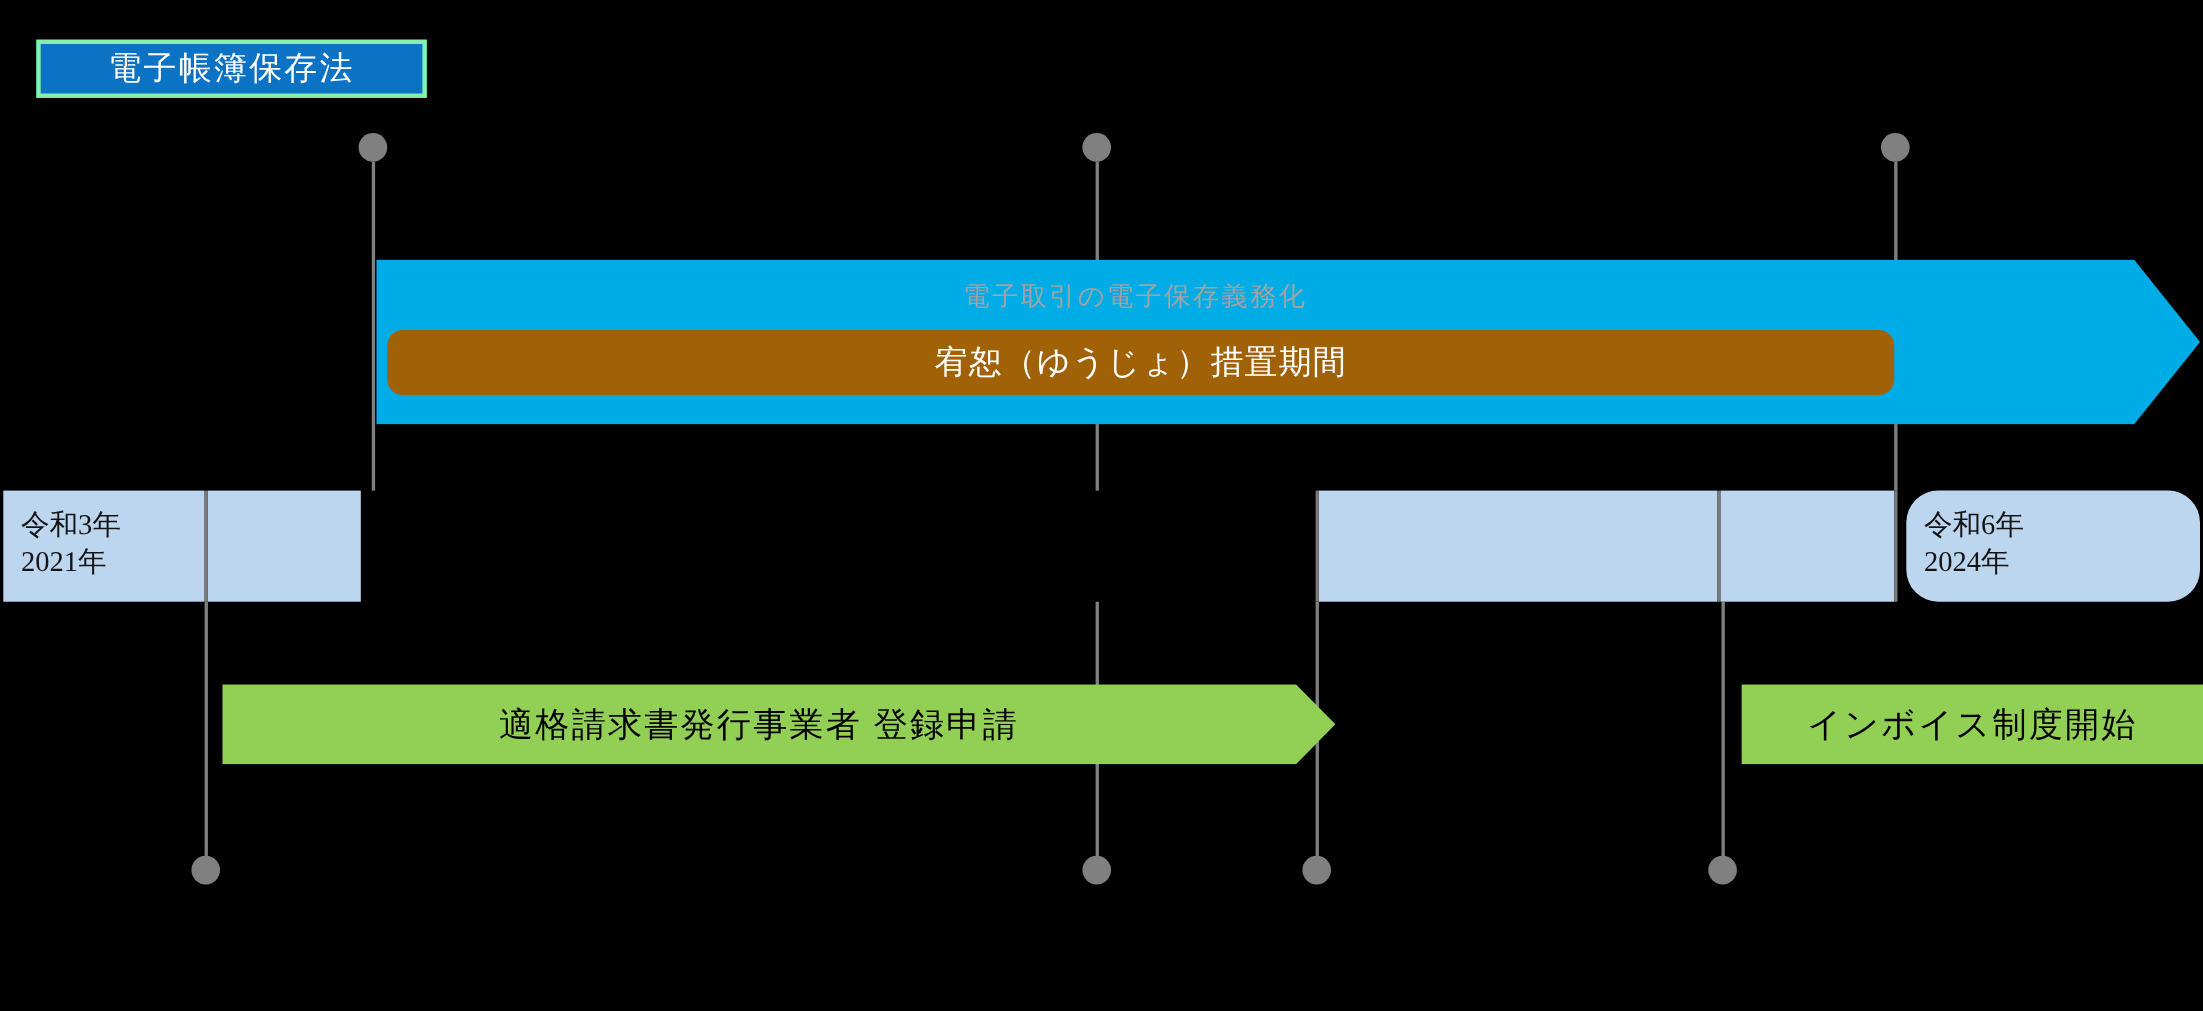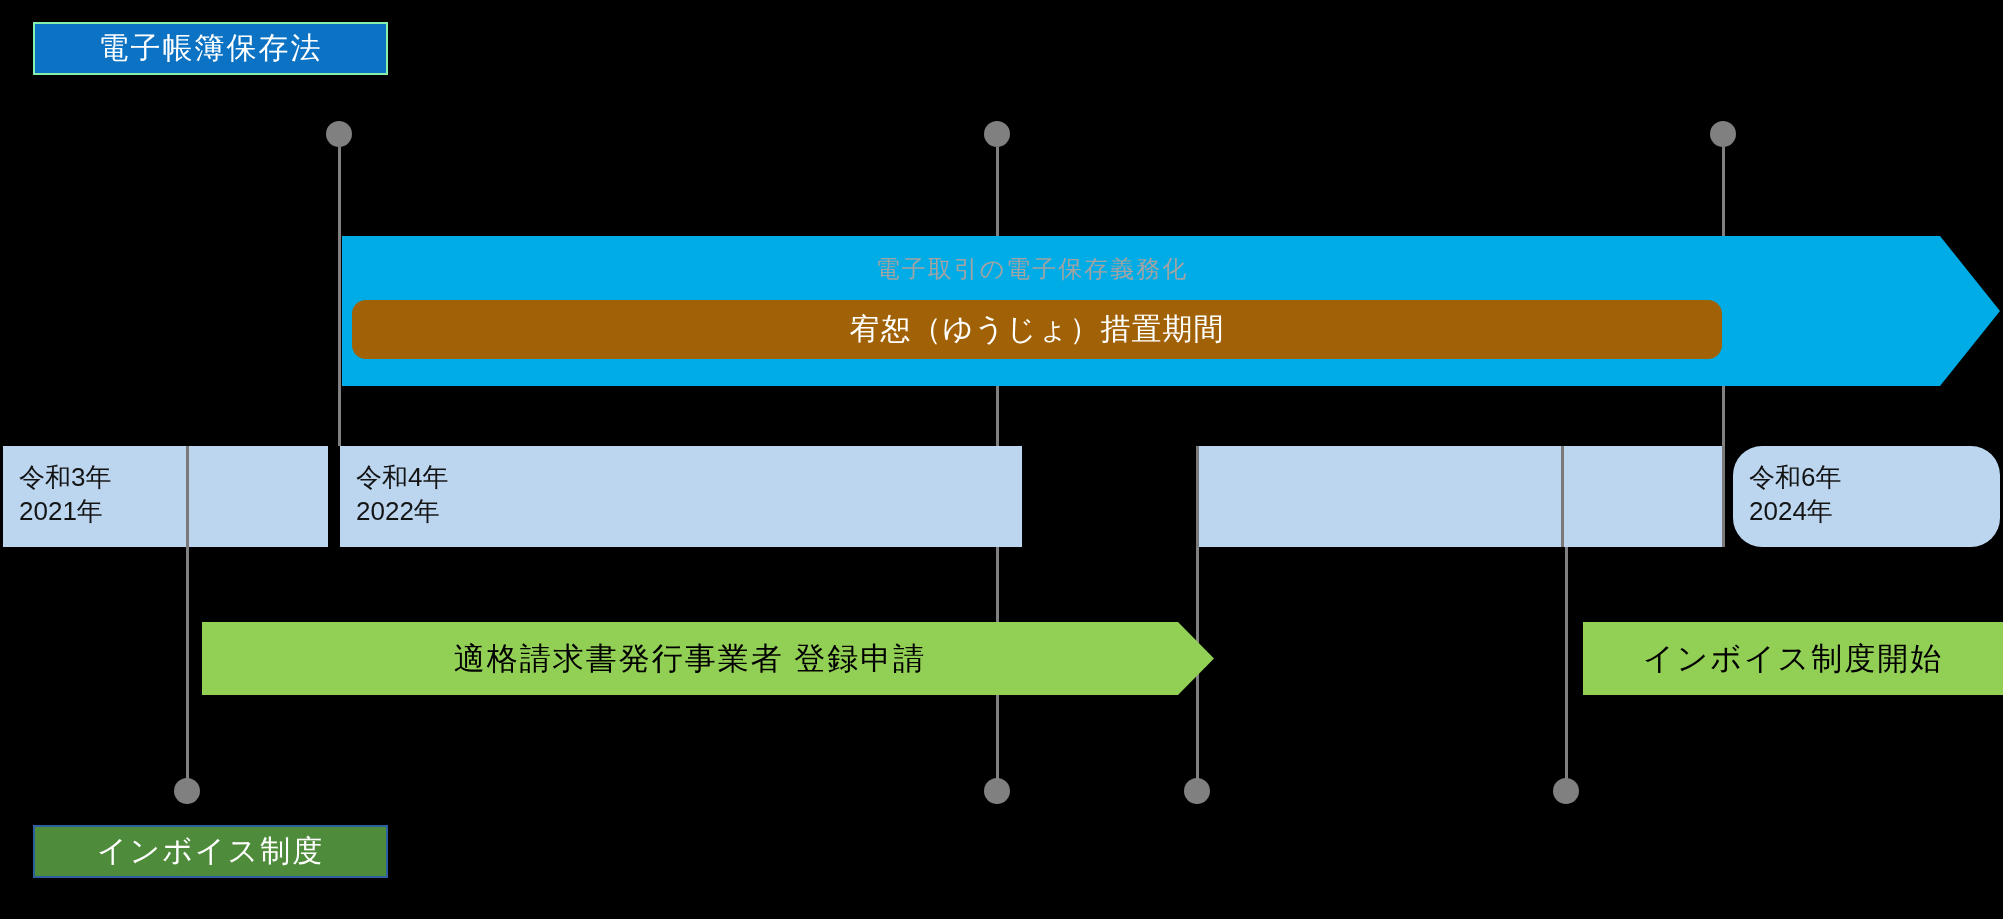--- a/index.html
+++ b/index.html
@@ -25,25 +25,25 @@
     display: flex;
     align-items: center;
     justify-content: center;
     color: #ffffff;
     font-size: 30px;
     letter-spacing: 2px;
     box-sizing: border-box;
   }
   #chip-denshi {
     left: 33px;
-    top: 22px;
+    top: 36px;
     width: 355px;
     height: 53px;
     background: #0b72c4;
-    border: 2px solid #86efac;
+    border: 4px solid #86efac;
   }
   #chip-invoice {
     left: 33px;
     top: 825px;
     width: 355px;
     height: 53px;
     background: #4e8b3a;
     border: 2px solid #2e5f9e;
   }
 
@@ -116,20 +116,21 @@
     box-sizing: border-box;
   }
   .year-text {
     position: absolute;
     left: 16px;
     top: 14px;
     color: #141414;
     font-size: 26px;
     line-height: 34px;
     white-space: pre-line;
+    font-family: Liberation Serif, serif;
   }
   .year-divider {
     position: absolute;
     top: 446px;
     width: 3px;
     height: 101px;
     background: #7a7a7a;
   }
 
   
@@ -188,24 +189,20 @@
   <div id="blue-arrow-label">電子取引の電子保存義務化</div>
   <div id="blue-inner-bar">
     <span id="blue-inner-label">宥恕（ゆうじょ）措置期間</span>
   </div>
 
   <div class="year-seg" style="left:3px;    width:183px;">
     <div class="year-text">令和3年
 2021年</div>
   </div>
   <div class="year-seg" style="left:189px;  width:139px;"></div>
-  <div class="year-seg" style="left:340px;  width:682px;">
-    <div class="year-text">令和4年
-2022年</div>
-  </div>
   <div class="year-seg" style="left:1199px; width:362px;"></div>
   <div class="year-seg" style="left:1564px; width:158px;"></div>
   <div class="year-seg" style="left:1733px; width:267px;border-radius:29px;">
     <div class="year-text">令和6年
 2024年</div>
   </div>
 
   <div class="year-divider" style="left:186px;"></div>
   <div class="year-divider" style="left:1196px;"></div>
   <div class="year-divider" style="left:1561px;"></div>
@@ -228,17 +225,14 @@
     <div class="marker-dot" style="left:1553px; top:778px;"></div>
   </div>
 
   <div class="green-arrow" id="green-register">
     <span>適格請求書発行事業者 登録申請</span>
   </div>
   <div class="green-arrow" id="green-start">
     <span>インボイス制度開始</span>
   </div>
 
-  <div class="chip" id="chip-invoice">
-    <span>インボイス制度</span>
-  </div>
 
 </div>
 
 </body></html>

